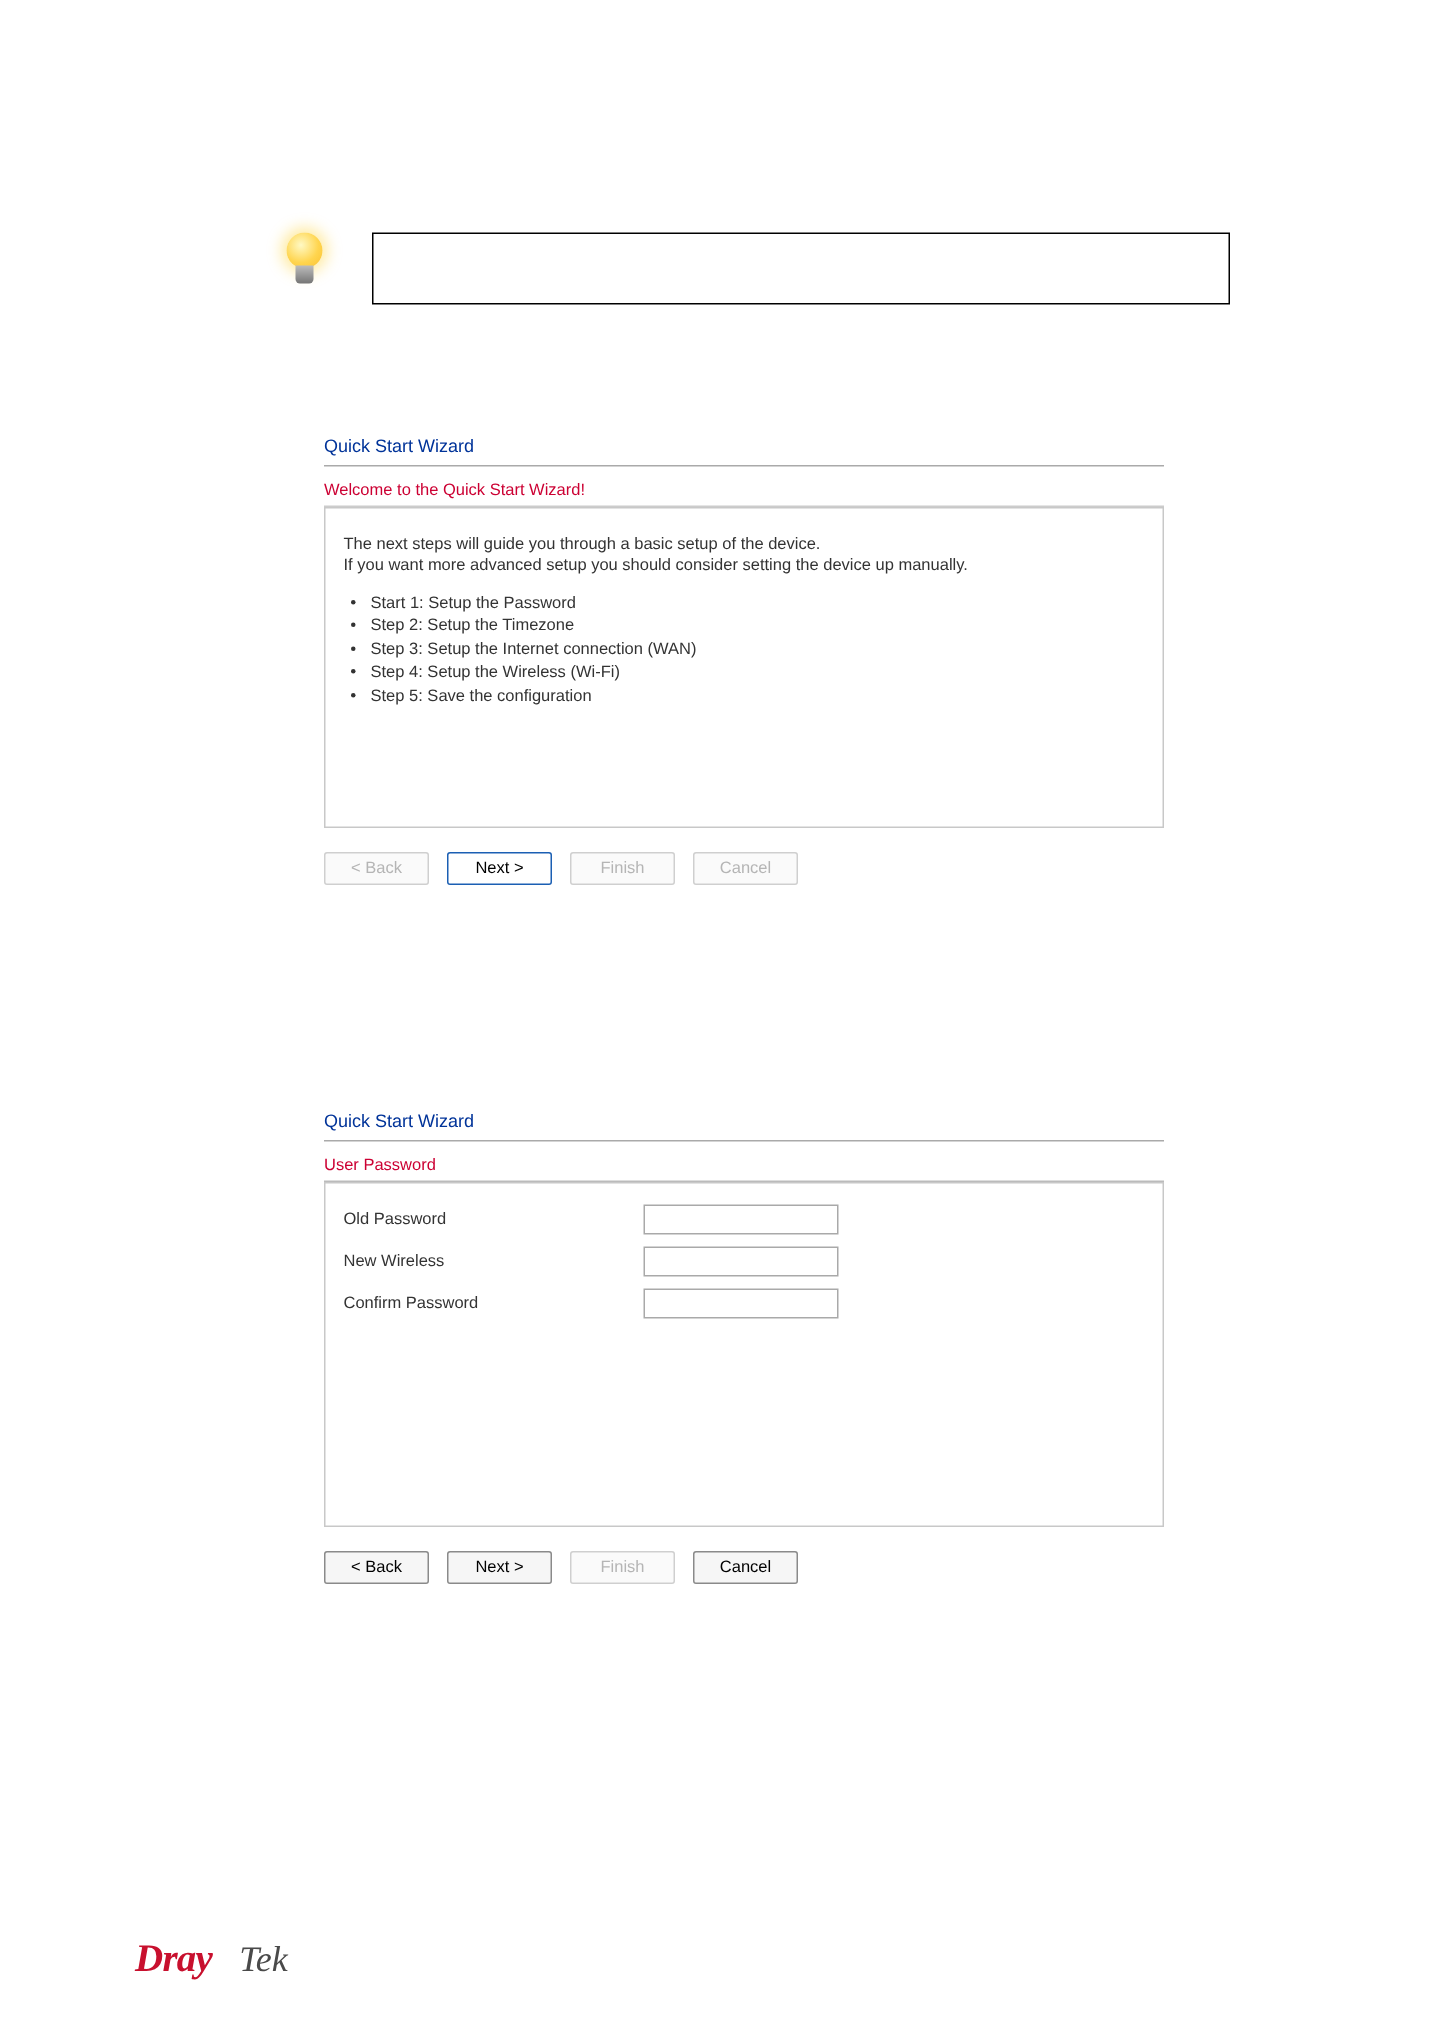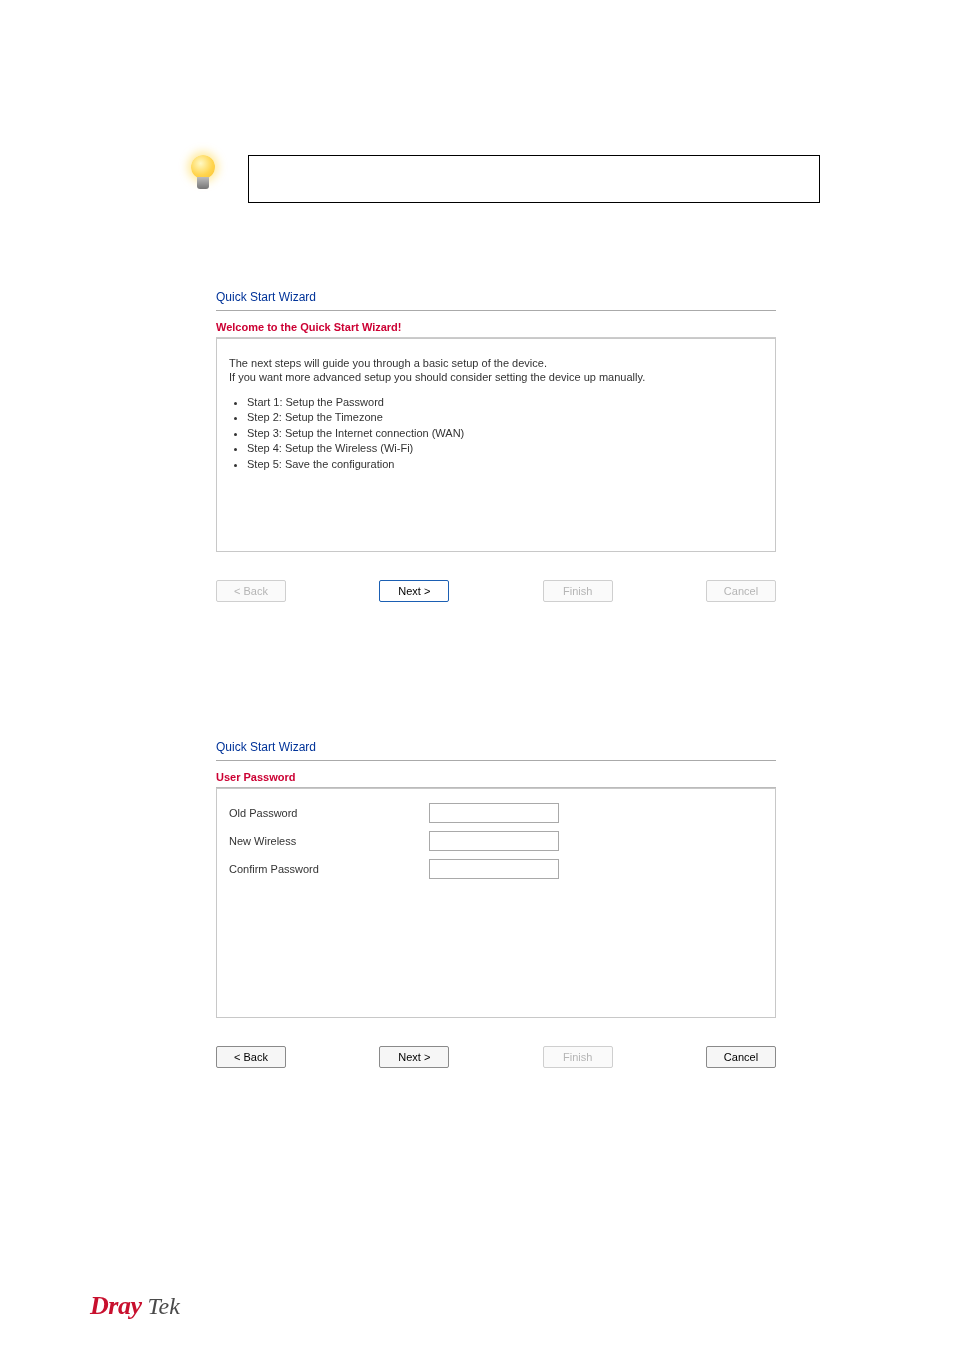--- a/index.html
+++ b/index.html
@@ -58,44 +58,44 @@
     .panel-title {
       color: #003399;
       font-weight: normal;
       font-size: 12px;
       padding-bottom: 6px;
       border-bottom: 1px solid #aaa;
       margin-bottom: 10px;
     }
     .panel-subtitle {
       color: #cc0033;
-      font-weight: bold;
+      font-weight: normal;
       font-size: 11px;
       padding-bottom: 4px;
       border-bottom: 1px solid #ccc;
       margin-bottom: 0;
     }
     .content-box {
       border: 1px solid #c8c8c8;
       padding: 18px 20px 14px 12px;
       font-size: 11px;
       color: #333;
     }
     #panel1 { top: 290px; }
     #panel1 .content-box { height: 214px; }
     #panel1 .intro1 { margin-bottom: 2px; }
     #panel1 .intro2 { margin-bottom: 12px; }
     #panel1 ul { list-style: disc; padding-left: 18px; }
     #panel1 li { line-height: 1.4; }
 
     .button-row {
       display: flex;
-      justify-content: space-between;
+      justify-content: flex-start;
       gap: 12px;
-      margin-top: 28px;
+      margin-top: 16px;
     }
     .btn {
       width: 70px;
       height: 22px;
       font-size: 11px;
       font-family: inherit;
       background: #f6f6f6;
       border: 1px solid #8a8a8a;
       border-radius: 2px;
       cursor: pointer;
@@ -134,21 +134,21 @@
       padding: 1px 3px;
       background: #fff;
     }
 
     .footer {
       position: absolute;
       left: 90px;
       bottom: 30px;
       display: flex;
       align-items: baseline;
-      gap: 6px;
+      gap: 18px;
     }
     .footer .dray {
       font-family: Georgia, 'Times New Roman', serif;
       font-weight: bold;
       font-style: italic;
       font-size: 26px;
       color: #c8102e;
       letter-spacing: -0.5px;
     }
     .footer .tek {

